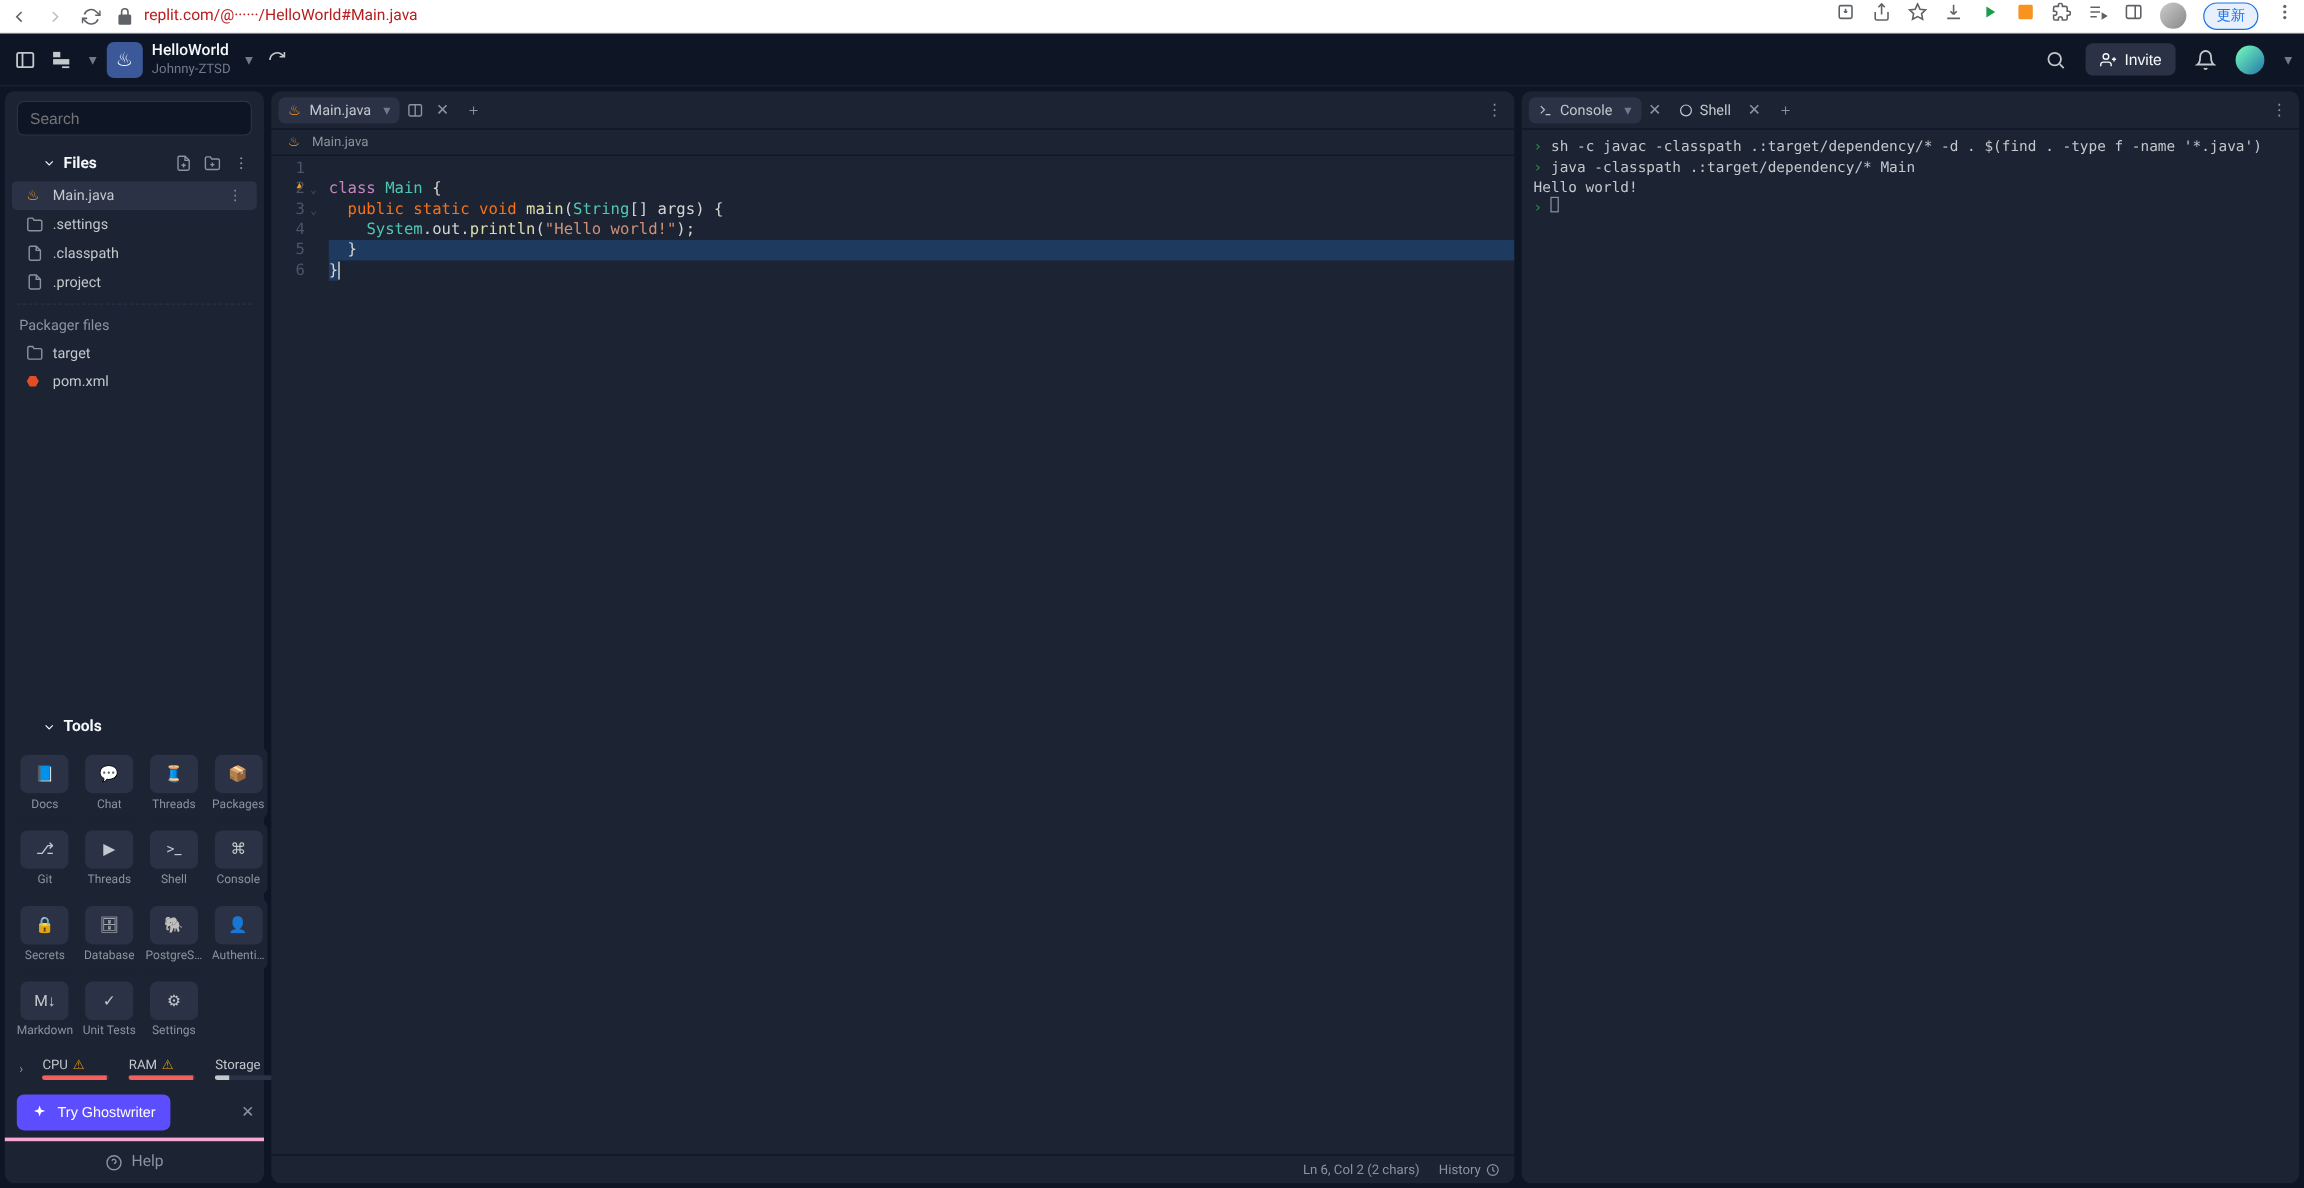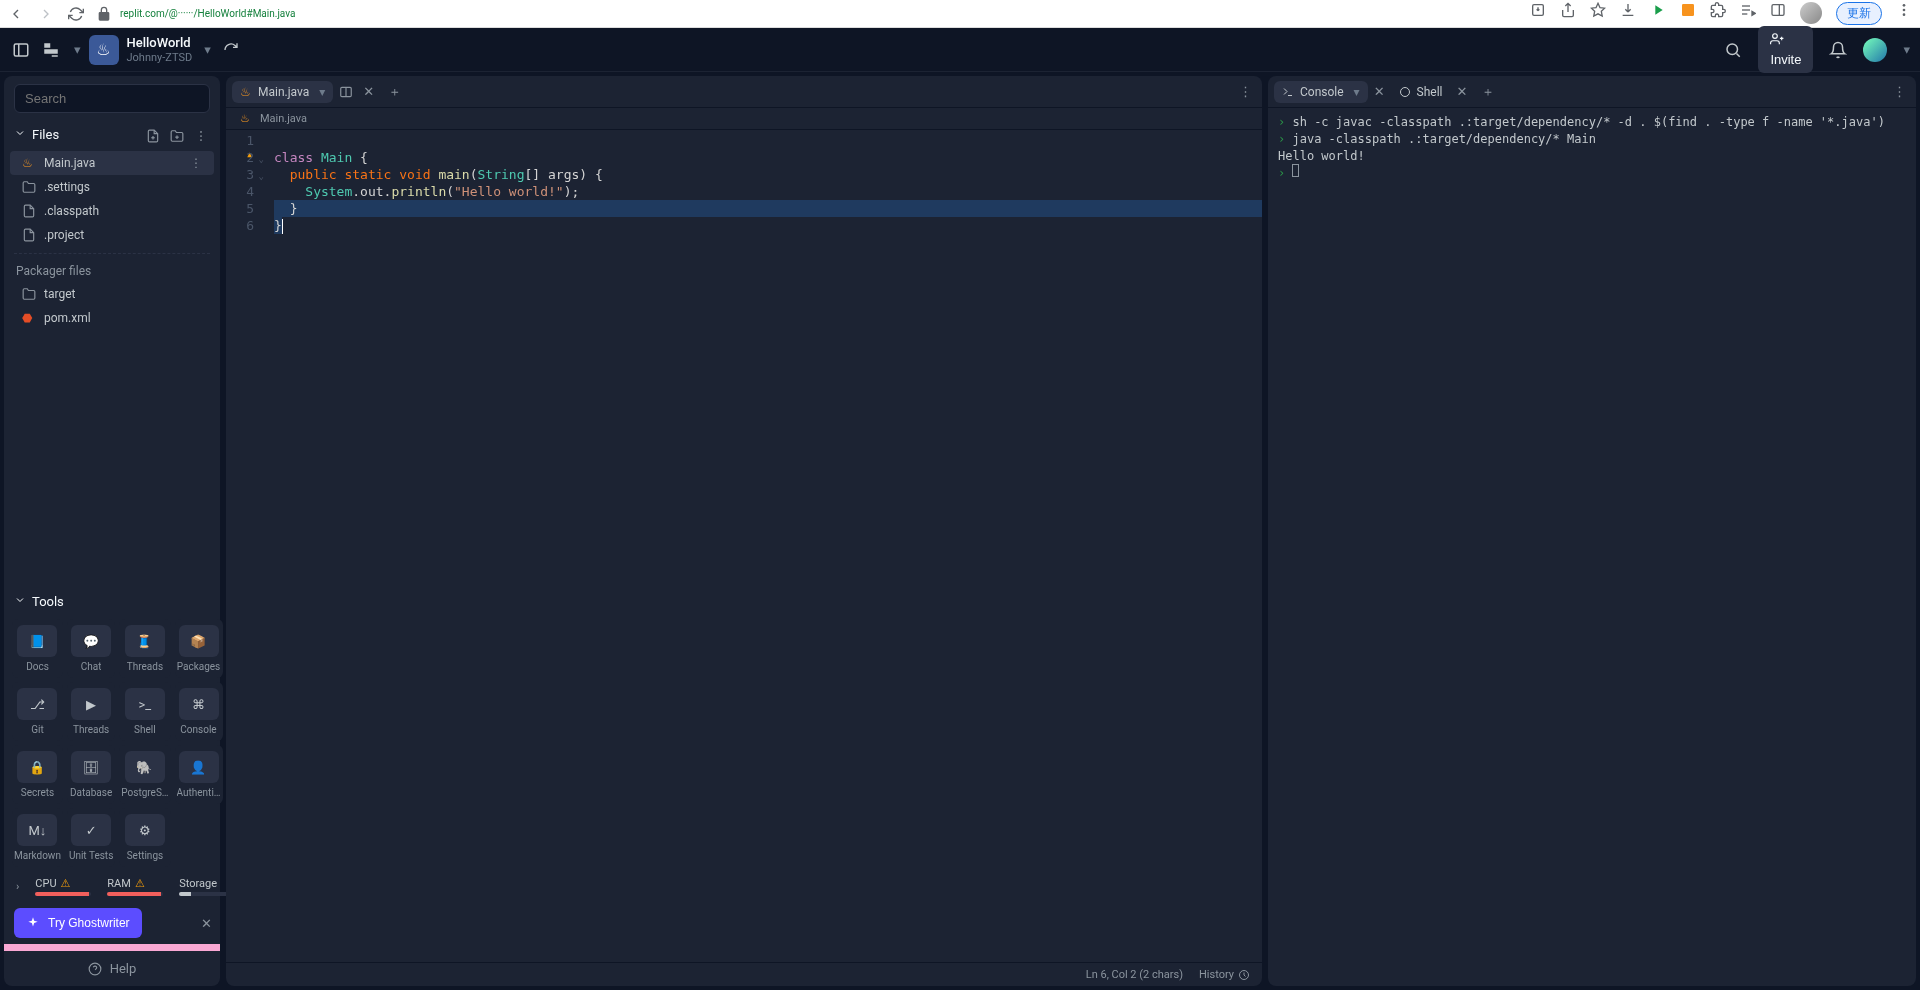--- a/index.html
+++ b/index.html
@@ -4,51 +4,51 @@
 <style>
 * { margin: 0; padding: 0; box-sizing: border-box; }
 body { font-family: -apple-system, BlinkMacSystemFont, "Segoe UI", Roboto, sans-serif; background: #0e1525; color: #c2c8cc; overflow: hidden; font-size: 13px; }
 
 
 .browser-chrome { height: 28px; background: #fff; display: flex; align-items: center; padding: 0 8px; gap: 12px; border-bottom: 1px solid #ddd; }
 .browser-chrome svg { width: 16px; height: 16px; }
 .nav-icons { display: flex; gap: 14px; align-items: center; }
 .nav-icons .icon { color: #5f6368; cursor: pointer; }
 .nav-icons .icon.disabled { color: #bdc1c6; }
-.url-bar { flex: 1; display: flex; align-items: center; gap: 8px; color: #15803d; font-size: 10px; }
+.url-bar { flex: 1; display: flex; align-items: center; gap: 8px; color: #b91c1c; font-size: 13px; }
 .url-bar .lock { color: #5f6368; }
 .toolbar-icons { display: flex; gap: 14px; }
 .toolbar-icons .icon { color: #5f6368; cursor: pointer; }
 .update-btn { border: 1px solid #1a73e8; color: #1a73e8; border-radius: 14px; padding: 2px 10px; font-size: 12px; background: #e8f0fe; cursor: pointer; }
 .avatar-circle { width: 22px; height: 22px; border-radius: 50%; background: linear-gradient(135deg,#ccc,#888); }
 
 
 .app-header { height: 44px; background: #0e1525; display: flex; align-items: center; padding: 0 10px; gap: 10px; border-bottom: 1px solid #1c2333; }
 .header-left { display: flex; align-items: center; gap: 8px; flex: 1; }
 .header-center { display: flex; justify-content: center; flex: 1; }
 .header-right { display: flex; align-items: center; gap: 12px; justify-content: flex-end; flex: 1; }
 .panel-toggle { width: 22px; height: 22px; display: flex; align-items: center; justify-content: center; color: #c2c8cc; cursor: pointer; }
 .repl-badge { width: 30px; height: 30px; background: #3b5998; border-radius: 6px; display: flex; align-items: center; justify-content: center; color: #fff; font-size: 16px; }
 .repl-info { display: flex; flex-direction: column; line-height: 1.2; }
 .repl-title { color: #f5f9fc; font-size: 13px; font-weight: 500; }
 .repl-owner { color: #6e7b8b; font-size: 11px; }
 .chevron-small { color: #6e7b8b; margin-left: 4px; }
 .run-button { background: #2b9348; color: #fff; border: none; border-radius: 6px; padding: 8px 20px; font-size: 14px; font-weight: 500; display: flex; align-items: center; gap: 8px; cursor: pointer; }
 .header-icon-btn { color: #c2c8cc; cursor: pointer; padding: 4px; }
-.invite-btn { background: #2b3245; color: #f5f9fc; border: none; border-radius: 6px; padding: 6px 12px; display: flex; align-items: flex-start; gap: 6px; font-size: 13px; cursor: pointer; flex-direction: column; }
+.invite-btn { background: #2b3245; color: #f5f9fc; border: none; border-radius: 6px; padding: 6px 12px; display: flex; align-items: center; gap: 6px; font-size: 13px; cursor: pointer; }
 .user-avatar { width: 24px; height: 24px; border-radius: 50%; background: linear-gradient(135deg,#7fb,#27a); }
 
 
 .main-layout { display: flex; height: calc(100vh - 72px); }
 
 
 .sidebar { width: 216px; background: #1c2333; display: flex; flex-direction: column; border-radius: 8px; margin: 4px; }
 .search-box { padding: 8px 10px; }
 .search-box input { width: 100%; background: #0e1525; border: 1px solid #2b3245; border-radius: 6px; padding: 6px 10px; color: #c2c8cc; font-size: 13px; outline: none; }
-.sidebar-section-header { display: flex; padding: 6px 10px; gap: 6px; color: #f5f9fc; font-size: 13px; font-weight: 400; }
+.sidebar-section-header { display: flex; align-items: center; padding: 6px 10px; gap: 6px; color: #f5f9fc; font-size: 13px; font-weight: 700; margin-left: 21px; }
 .sidebar-section-header .spacer { flex: 1; }
 .sidebar-section-header .hdr-icon { color: #8b949e; cursor: pointer; padding: 2px; }
 .file-item { display: flex; align-items: center; padding: 5px 12px; gap: 8px; color: #c2c8cc; font-size: 12px; cursor: pointer; border-radius: 4px; margin: 0 6px; }
 .file-item.active { background: #2b3245; }
 .file-item .more { margin-left: auto; color: #8b949e; }
 .file-icon { width: 14px; color: #8b949e; }
 .file-icon.java { color: #f89820; }
 .file-icon.xml { color: #e44d26; }
 .section-divider { border-top: 1px dashed #2b3245; margin: 6px 10px; }
 .section-label { padding: 4px 12px; color: #8b949e; font-size: 12px; }
@@ -64,21 +64,21 @@
 .resource-label { display: flex; align-items: center; gap: 4px; color: #c2c8cc; }
 .resource-meter { width: 56px; height: 4px; background: #2b3245; border-radius: 2px; overflow: hidden; }
 .resource-fill { height: 100%; background: #f25f5c; }
 .resource-fill.storage { background: #c2c8cc; width: 20%; }
 .warn-icon { color: #f59e0b; }
 
 .ghost-btn { margin: 6px 10px; background: #5c4dff; color: #fff; border: none; border-radius: 6px; padding: 8px 12px; font-size: 12px; display: flex; align-items: center; gap: 8px; cursor: pointer; position: relative; }
 .ghost-close { position: absolute; right: -18px; top: 50%; transform: translateY(-50%); color: #8b949e; cursor: pointer; }
 .ghost-wrap { position: relative; margin-right: 26px; }
 
-.help-row { display: flex; align-items: center; gap: 8px; padding: 10px 14px; color: #8b949e; font-size: 13px; cursor: pointer; justify-content: center; border-top: 7px solid #f9a8d4; }
+.help-row { display: flex; align-items: center; gap: 8px; padding: 10px 14px; color: #8b949e; font-size: 13px; cursor: pointer; justify-content: center; border-top: 3px solid #f9a8d4; }
 
 
 .editor-panel { flex: 1; display: flex; flex-direction: column; background: #1c2333; border-radius: 8px; margin: 4px 2px; min-width: 0; }
 .tab-bar { display: flex; align-items: center; height: 32px; padding: 0 6px; gap: 2px; border-bottom: 1px solid #0e1525; }
 .tab { display: flex; align-items: center; gap: 6px; padding: 4px 8px; background: #2b3245; border-radius: 6px; font-size: 12px; color: #c2c8cc; cursor: pointer; }
 .tab .tab-icon { width: 12px; }
 .tab-action { color: #8b949e; padding: 2px 4px; cursor: pointer; border-radius: 4px; }
 .tab-add { color: #8b949e; padding: 4px 8px; cursor: pointer; }
 .tab-bar .spacer { flex: 1; }
 .breadcrumb { padding: 4px 14px; font-size: 11px; color: #8b949e; display: flex; align-items: center; gap: 6px; border-bottom: 1px solid #0e1525; }

